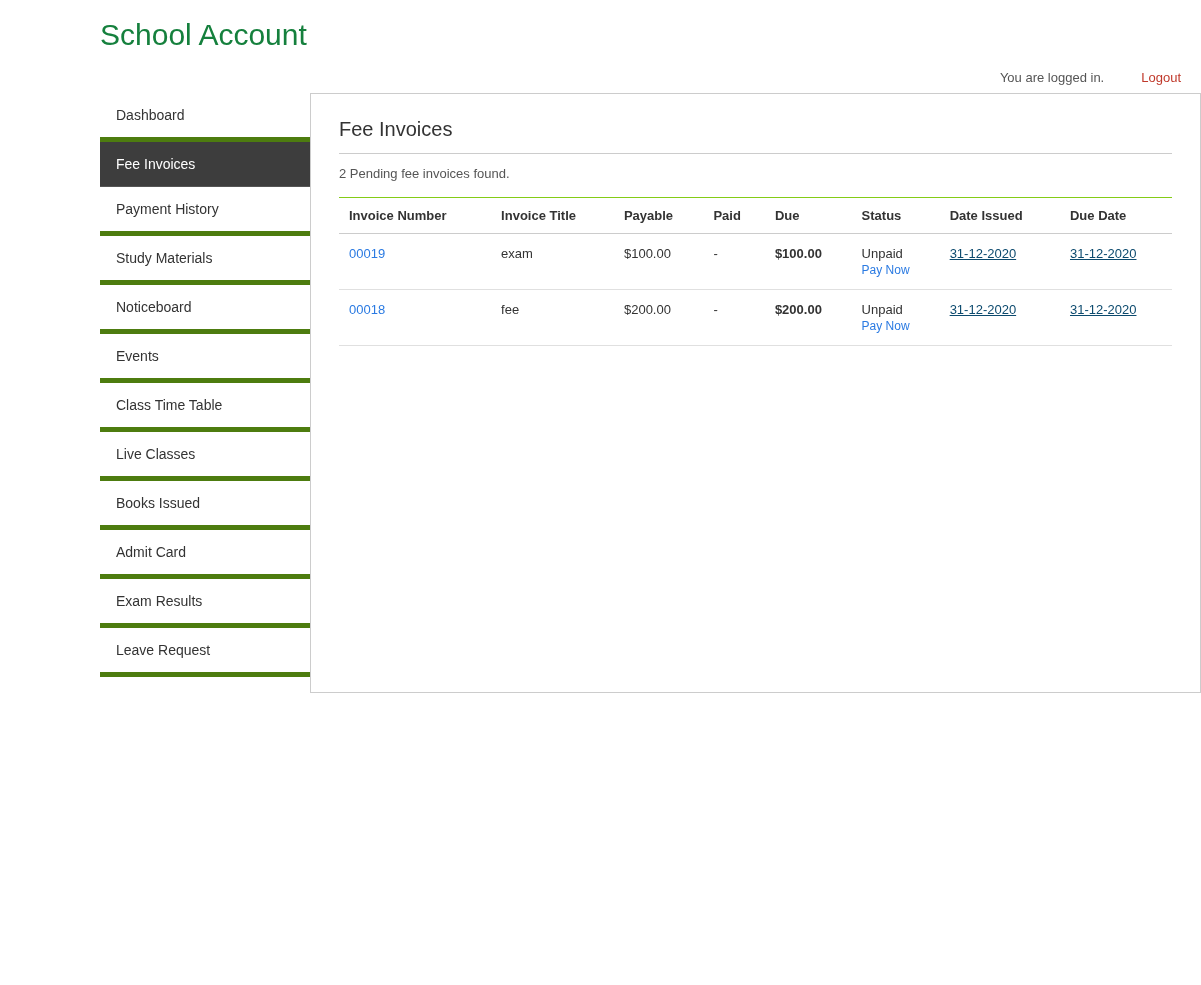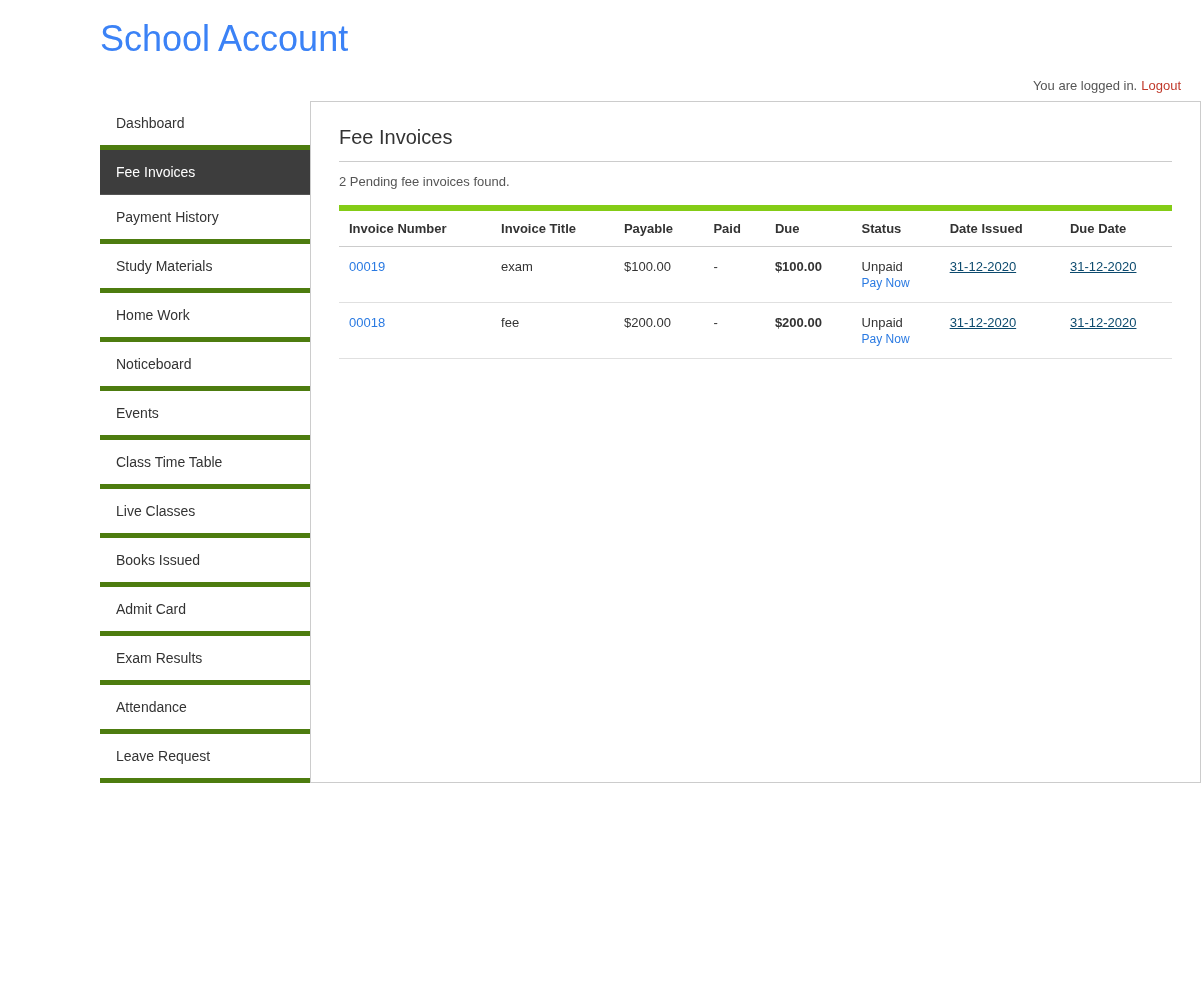--- a/index.html
+++ b/index.html
@@ -2,31 +2,32 @@
 <html><head>
   <meta charset="utf-8">
   <style>
     * { box-sizing: border-box; margin: 0; padding: 0; }
     body { font-family: Arial, sans-serif; font-size: 14px; color: #333; background: #fff; }
 
     .page-header {
       padding: 18px 20px 10px 100px;
     }
     .page-header h1 {
-      font-size: 36px;
+      font-size: 30px;
       font-weight: normal;
-      color: #3b82f6;
+      color: #15803d;
     }
 
     .top-bar {
       display: flex;
       justify-content: flex-end;
       padding: 8px 20px;
       font-size: 13px;
       color: #555;
+      gap: 33px;
     }
     .top-bar a {
       color: #c0392b;
       text-decoration: none;
       margin-left: 4px;
     }
 
     .layout {
       display: flex;
       padding-left: 100px;
@@ -76,21 +77,21 @@
       color: #555;
       margin-bottom: 16px;
     }
 
     table {
       width: 100%;
       border-collapse: collapse;
       font-size: 13px;
     }
     thead tr {
-      border-top: 6px solid #84cc16;
+      border-top: 1px solid #84cc16;
       border-bottom: 1px solid #ccc;
     }
     th {
       text-align: left;
       padding: 10px 10px;
       font-weight: bold;
       color: #333;
     }
     td {
       padding: 12px 10px;
@@ -131,29 +132,27 @@
   <a href="#">Logout</a>
 </div>
 
 <div class="layout">
   <nav class="sidebar">
 
   <a href="#" class="sidebar-item">Dashboard</a>
       <a href="#" class="sidebar-item active">Fee Invoices</a>
       <a href="#" class="sidebar-item">Payment History</a>
       <a href="#" class="sidebar-item">Study Materials</a>
-      <a href="#" class="sidebar-item">Home Work</a>
       <a href="#" class="sidebar-item">Noticeboard</a>
       <a href="#" class="sidebar-item">Events</a>
       <a href="#" class="sidebar-item">Class Time Table</a>
       <a href="#" class="sidebar-item">Live Classes</a>
       <a href="#" class="sidebar-item">Books Issued</a>
       <a href="#" class="sidebar-item">Admit Card</a>
       <a href="#" class="sidebar-item">Exam Results</a>
-      <a href="#" class="sidebar-item">Attendance</a>
       <a href="#" class="sidebar-item">Leave Request</a>
     </nav>
 
   <main class="main-content">
     <h2 class="section-title">Fee Invoices</h2>
     <p class="pending-msg">2 Pending fee invoices found.</p>
 
     <table>
       <thead>
         <tr>

